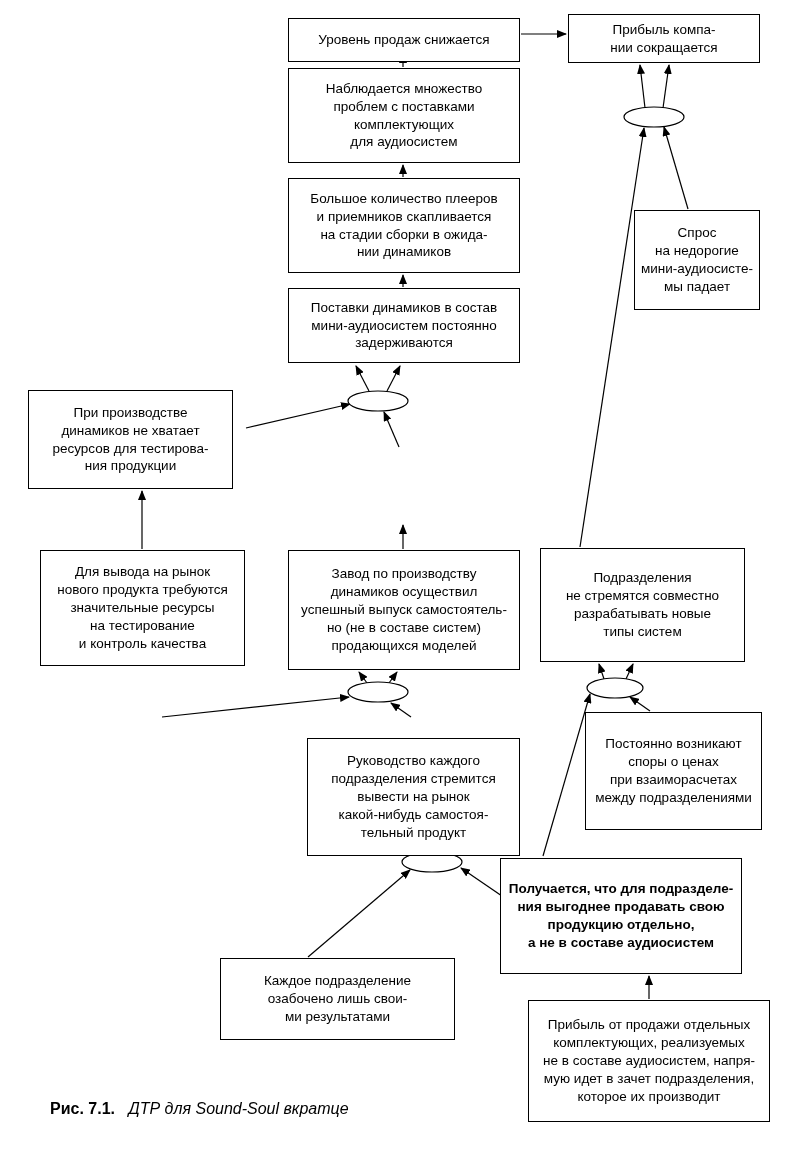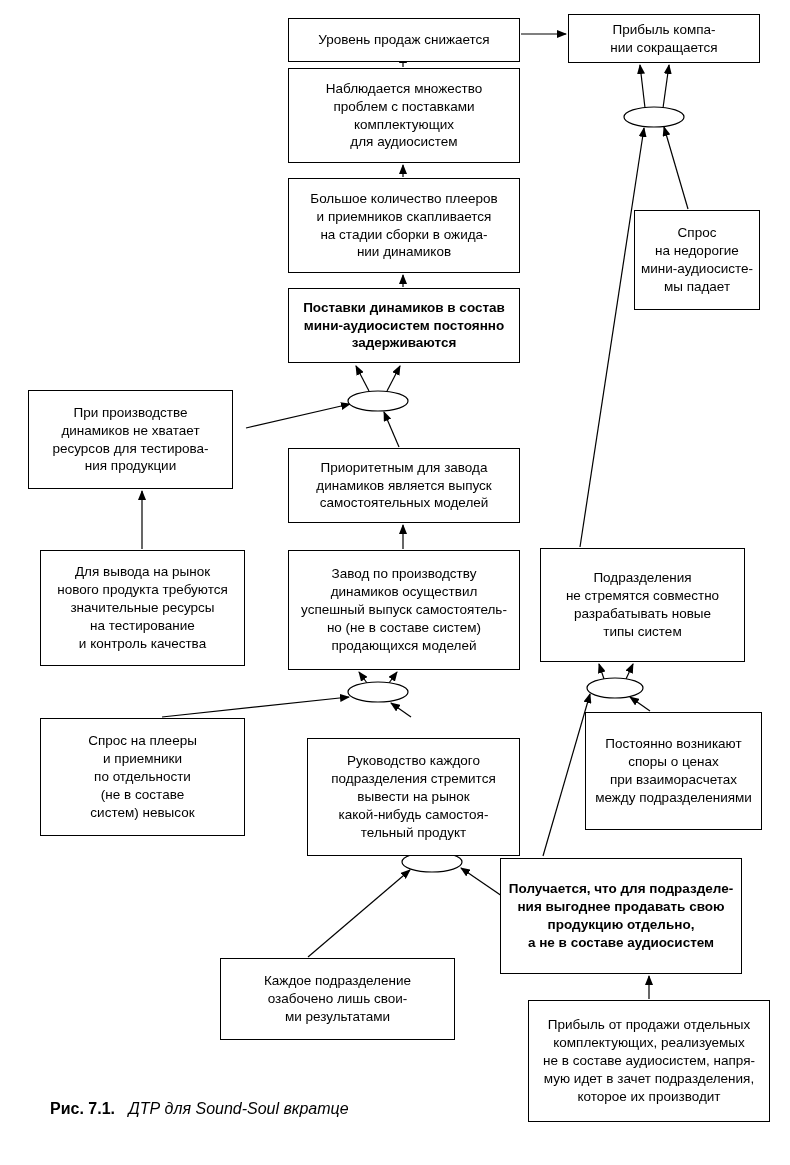--- a/index.html
+++ b/index.html
@@ -115,45 +115,40 @@
 для аудиосистем</span>
   </div>
 
   <div class="node" style="left:288px; top:178px; width:232px; height:95px;">
     <span class="node-text">Большое количество плееров
 и приемников скапливается
 на стадии сборки в ожида-
 нии динамиков</span>
   </div>
 
-  <div class="node" style="left:288px; top:288px; width:232px; height:75px;font-weight:bold;">
+  <div class="node" style="left:288px; top:288px; width:232px; height:75px;">
     <span class="node-text">Поставки динамиков в состав
 мини-аудиосистем постоянно
 задерживаются</span>
   </div>
 
   <div class="node" style="left:634px; top:210px; width:126px; height:100px;">
     <span class="node-text">Спрос
 на недорогие
 мини-аудиосисте-
 мы падает</span>
   </div>
 
   <div class="node" style="left:28px; top:390px; width:205px; height:99px;">
     <span class="node-text">При производстве
 динамиков не хватает
 ресурсов для тестирова-
 ния продукции</span>
   </div>
 
-  <div class="node" style="left:288px; top:448px; width:232px; height:75px;">
-    <span class="node-text">Приоритетным для завода
-динамиков является выпуск
-самостоятельных моделей</span>
-  </div>
 
   <div class="node" style="left:40px; top:550px; width:205px; height:116px;">
     <span class="node-text">Для вывода на рынок
 нового продукта требуются
 значительные ресурсы
 на тестирование
 и контроль качества</span>
   </div>
 
   <div class="node" style="left:540px; top:548px; width:205px; height:114px;">
@@ -164,27 +159,20 @@
   </div>
 
   <div class="node" style="left:288px; top:550px; width:232px; height:120px;">
     <span class="node-text">Завод по производству
 динамиков осуществил
 успешный выпуск самостоятель-
 но (не в составе систем)
 продающихся моделей</span>
   </div>
 
-  <div class="node" style="left:40px; top:718px; width:205px; height:118px;">
-    <span class="node-text">Спрос на плееры
-и приемники
-по отдельности
-(не в составе
-систем) невысок</span>
-  </div>
 
   <div class="node" style="left:307px; top:718px; width:213px; height:118px;margin-top:20px;">
     <span class="node-text">Руководство каждого
 подразделения стремится
 вывести на рынок
 какой-нибудь самостоя-
 тельный продукт</span>
   </div>
 
   <div class="node" style="left:585px; top:712px; width:177px; height:118px;">

